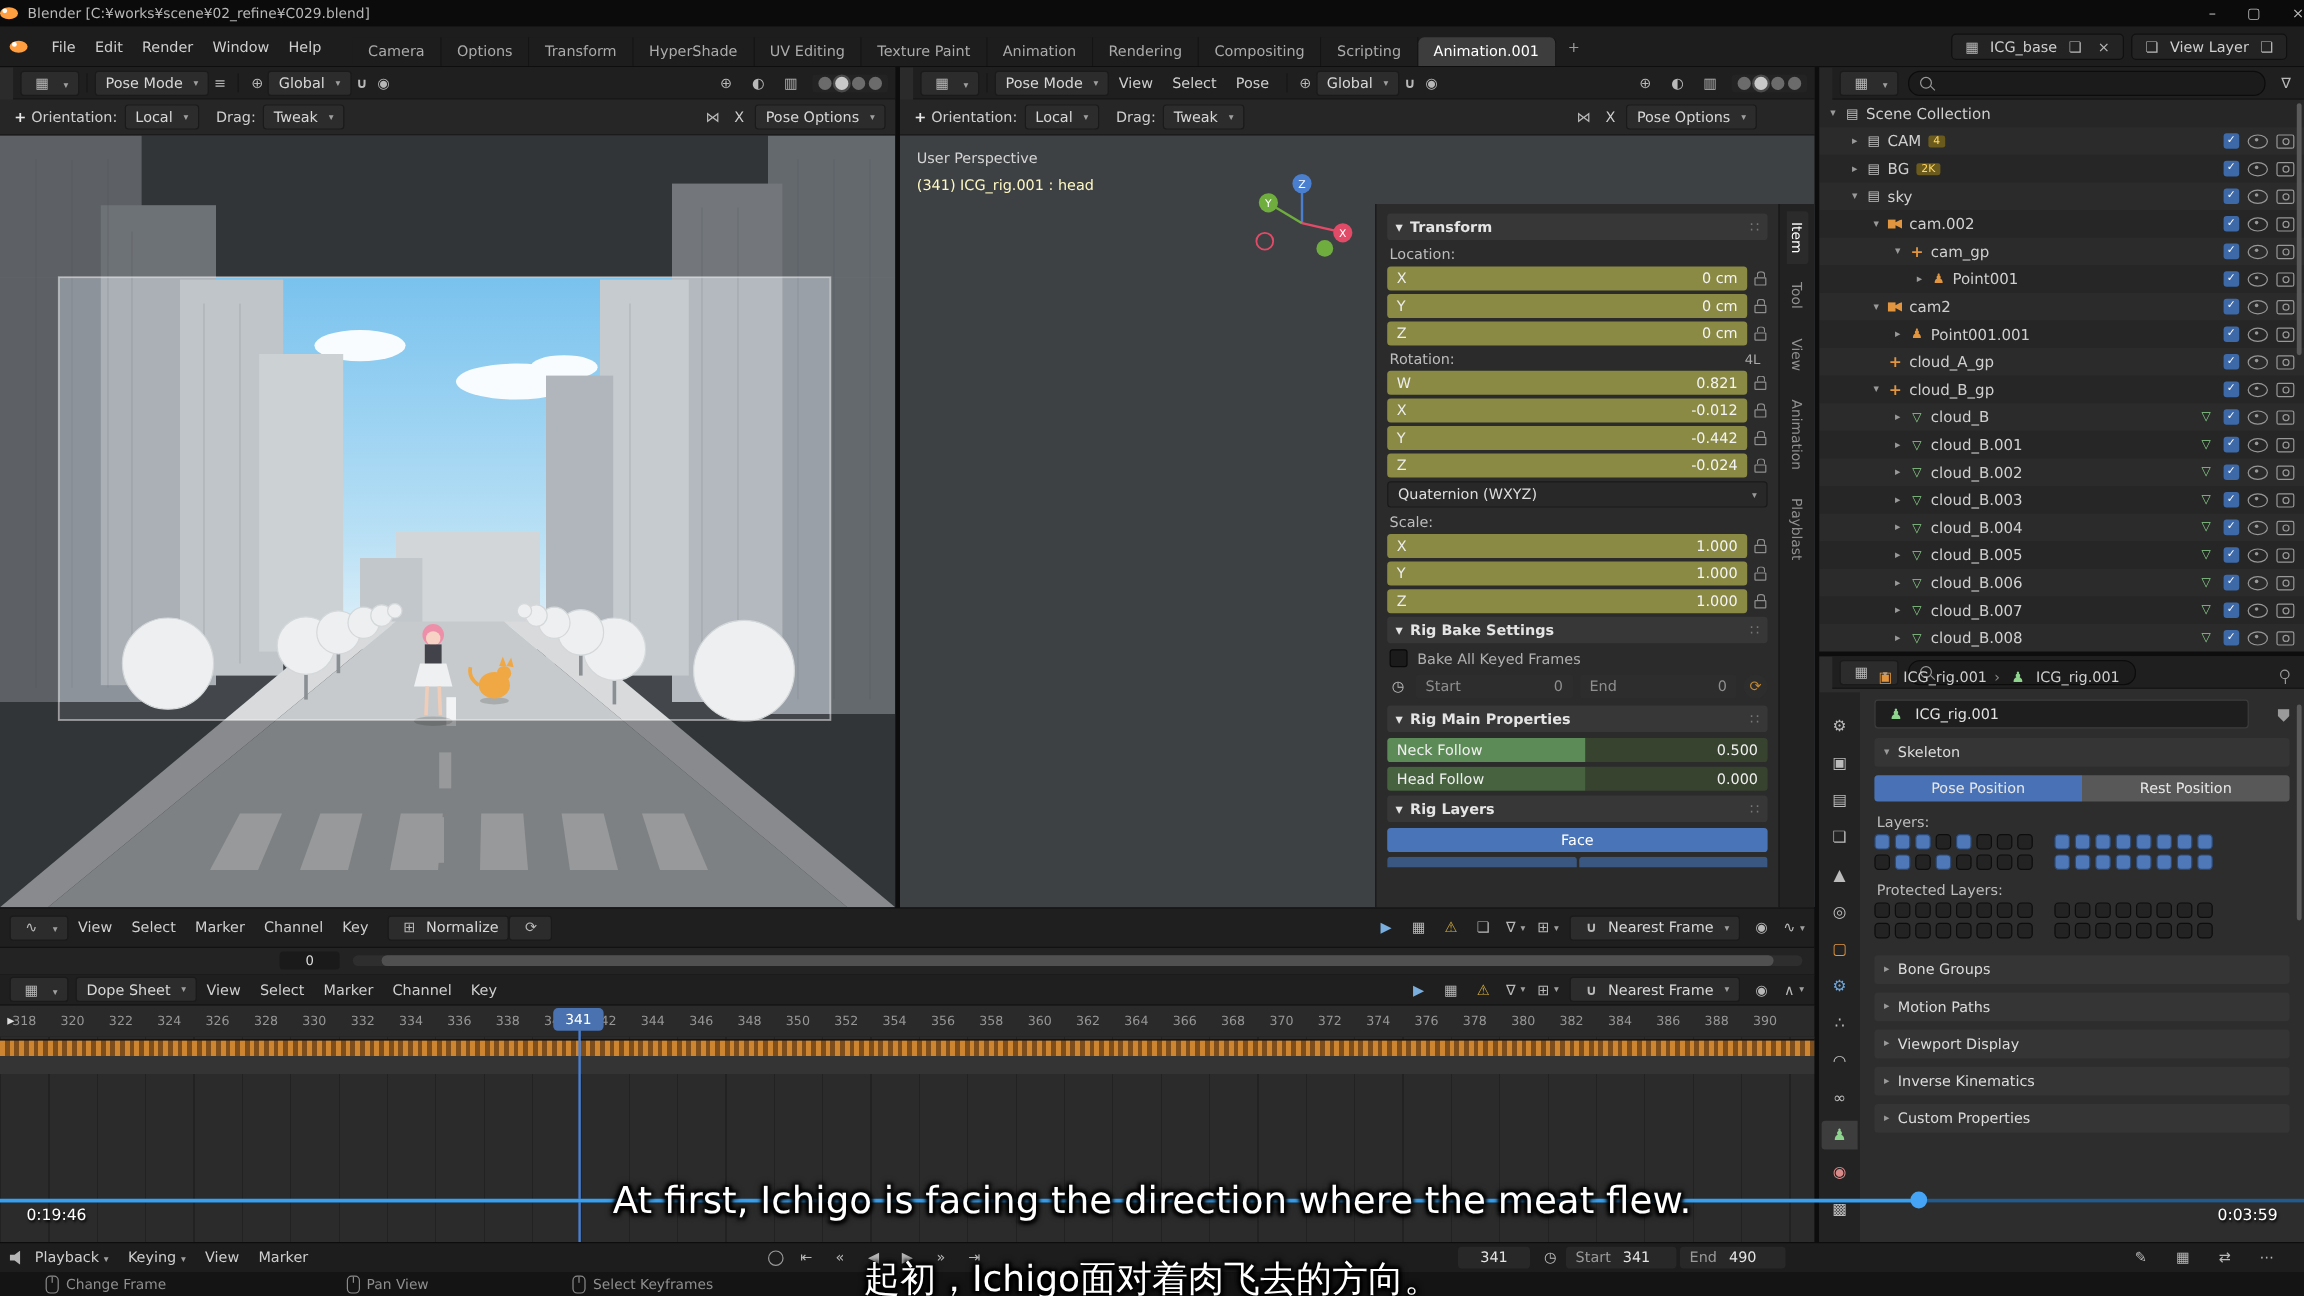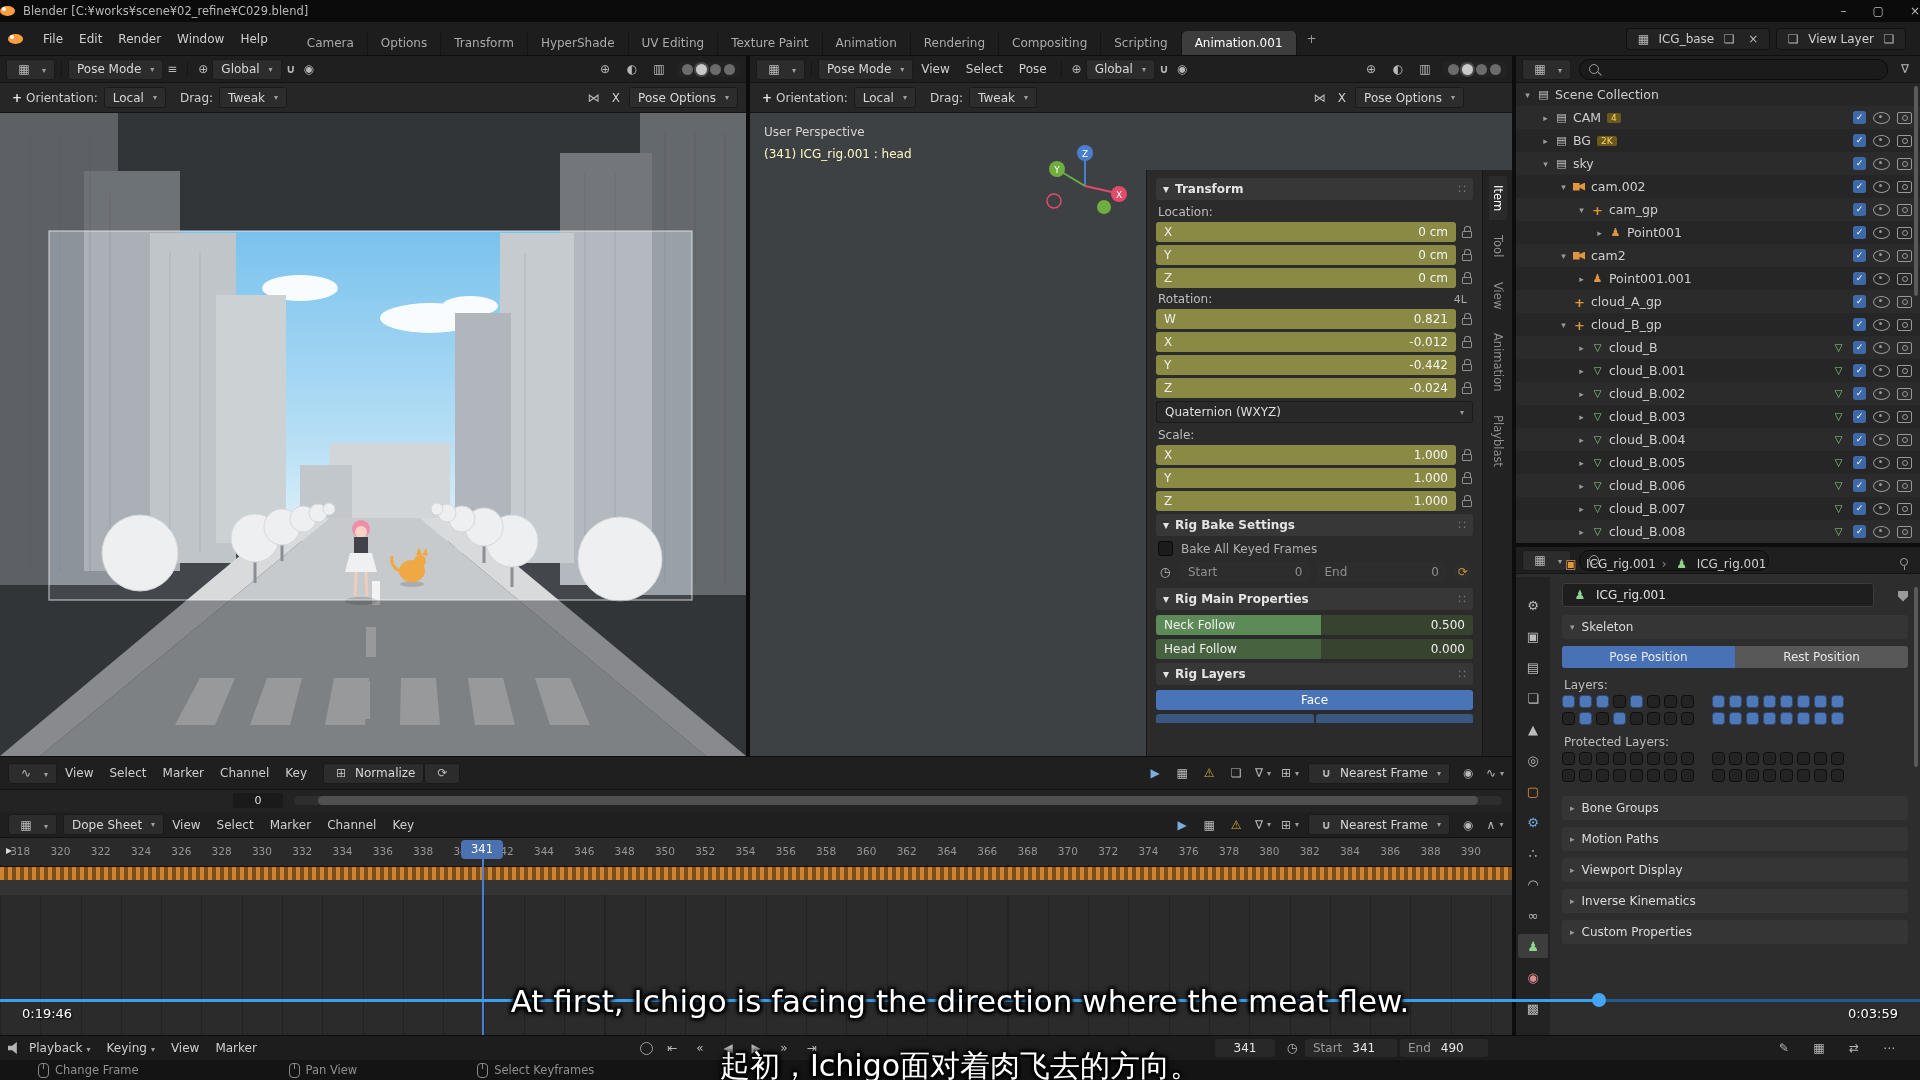--- a/index.html
+++ b/index.html
@@ -49,21 +49,21 @@
   .blogo::after{content:"";position:absolute;left:2px;top:1px;width:4px;height:4px;background:#fff;border-radius:50%;}
   #topbar{left:0;top:22px;width:1920px;height:34px;background:#1d1d1d;border-bottom:1px solid #0e0e0e;display:flex;align-items:center;box-sizing:border-box;padding:0 8px;}
   #topbar .menus{display:flex;margin-left:4px;}
   #topbar .tabs{display:flex;margin-left:18px;height:100%;align-items:flex-end;}
   .wtab{padding:5px 13px;color:#ababab;border-right:1px solid #141414;font-size:12px;background:#1d1d1d;}
   .wtab.active{background:#3d3d3d;color:#fff;border-radius:5px 5px 0 0;}
   .addtab{padding:4px 10px;color:#9a9a9a;}
   #topbar .right{margin-left:auto;display:flex;align-items:center;gap:6px;margin-right:6px;}
   .pillfield{display:flex;align-items:center;gap:6px;background:#232323;border:1px solid #101010;border-radius:4px;height:20px;padding:0 7px;}
   
-  .edhead{height:27px;background:#1f1f1f;border-bottom:1px solid #141414;display:flex;align-items:center;padding:0 6px;box-sizing:border-box;}
+  .edhead{height:27px;background:#1f1f1f;border-bottom:1px solid #141414;display:flex;align-items:center;padding:0 6px;box-sizing:border-box;margin-left:11px;}
   .edtool{height:30px;background:#262626;border-bottom:1px solid #141414;display:flex;align-items:center;padding:0 8px;box-sizing:border-box;text-align:center;}
   #vpL{left:0;top:56px;width:746px;height:700px;background:#2b2b2b;}
   #vpR{left:750px;top:56px;width:762px;height:700px;background:#2b2b2b;}
   .vpcanvas{position:absolute;left:0;top:57px;right:0;bottom:0;background:#3e4144;overflow:hidden;}
   .scene{position:absolute;left:0;top:0;width:100%;height:100%;}
   .shadeballs{display:inline-flex;gap:3px;background:#232323;border-radius:3px;padding:2px 5px;}
   .sball{width:11px;height:11px;border-radius:50%;background:#6b6b6b;}
   .sball.on{background:#c9c9c9;box-shadow:0 0 0 2px #4a4a4a;}
   .ovl-persp{position:absolute;left:14px;top:12px;color:#d5d5d5;font-size:12px;}
   .ovl-bone{position:absolute;left:14px;top:34px;color:#fef9c3;font-size:12px;}

